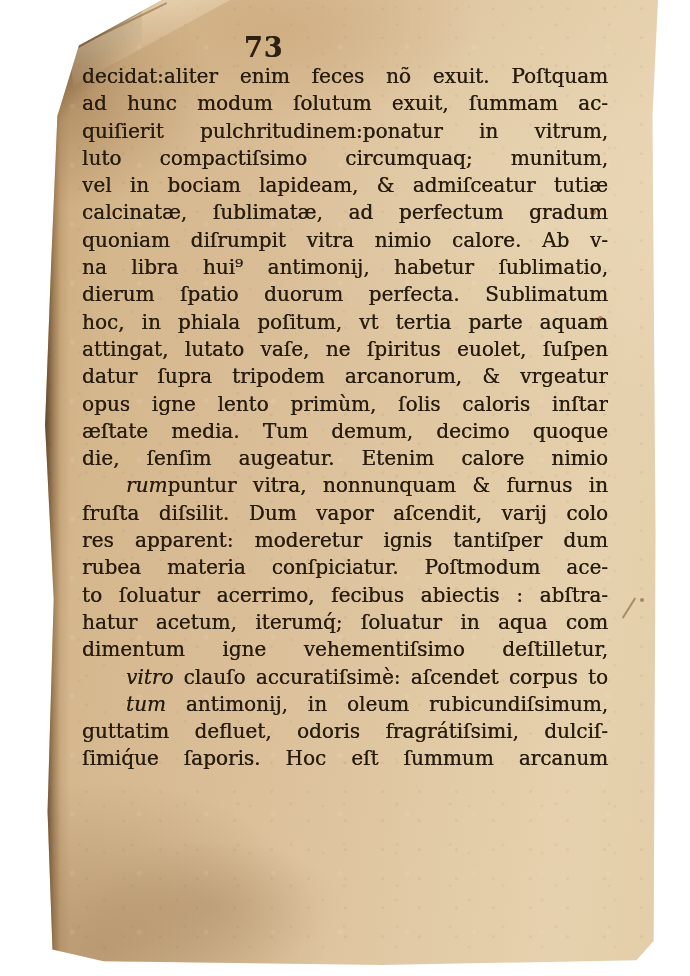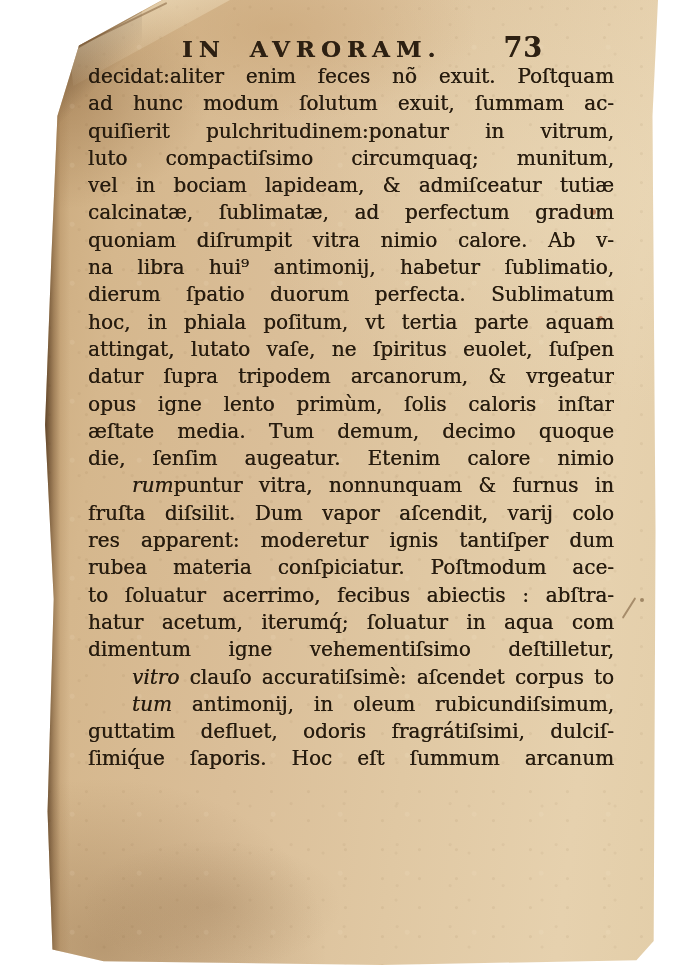--- a/index.html
+++ b/index.html
@@ -68,21 +68,21 @@
   }
   .title{
     font-size:23px;font-weight:bold;letter-spacing:6px;word-spacing:10px;
     text-shadow:.3px 0 0 rgba(45,32,18,.7);
   }
   .pagenum{
     margin-left:62px;font-size:27px;font-weight:bold;letter-spacing:1px;
     text-shadow:.3px 0 0 rgba(45,32,18,.7);
   }
   .text-block{
-    position:absolute;left:46px;top:63px;width:526px;color:#261b0e;
+    position:absolute;left:40px;top:63px;width:526px;color:#261b0e;
   }
   .line{
     height:27.3px;line-height:27.3px;overflow:hidden;
     font-size:20px;text-align:justify;
     text-shadow:.35px 0 0 rgba(38,27,14,.85);
   }
   .line::after{content:"";display:inline-block;width:100%;}
   .line .it{font-style:italic;margin-left:44px;}
 </style>
 </head>
@@ -95,21 +95,20 @@
     <div class="corner-dark"></div>
     <div class="fold"></div>
     <div class="crease"></div>
     <div class="spot spot-1"></div>
     <div class="spot spot-2"></div>
     <div class="spot spot-3"></div>
     <div class="scratch"></div>
     <div class="stain-bottom"></div>
 
     <div class="header">
-      <span class="title">IN AVRORAM.</span>
       <span class="pagenum">73</span>
     </div>
 
     <div class="text-block">
         <div class="line"><span>decidat:aliter enim feces nõ exuit. Poſtquam</span></div>
         <div class="line"><span>ad hunc modum ſolutum exuit, ſummam ac-</span></div>
         <div class="line"><span>quiſierit pulchritudinem:ponatur in vitrum,</span></div>
         <div class="line"><span>luto compactiſsimo circumquaq; munitum,</span></div>
         <div class="line"><span>vel in bociam lapideam, &amp; admiſceatur tutiæ</span></div>
         <div class="line"><span>calcinatæ, ſublimatæ, ad perfectum gradum</span></div>

